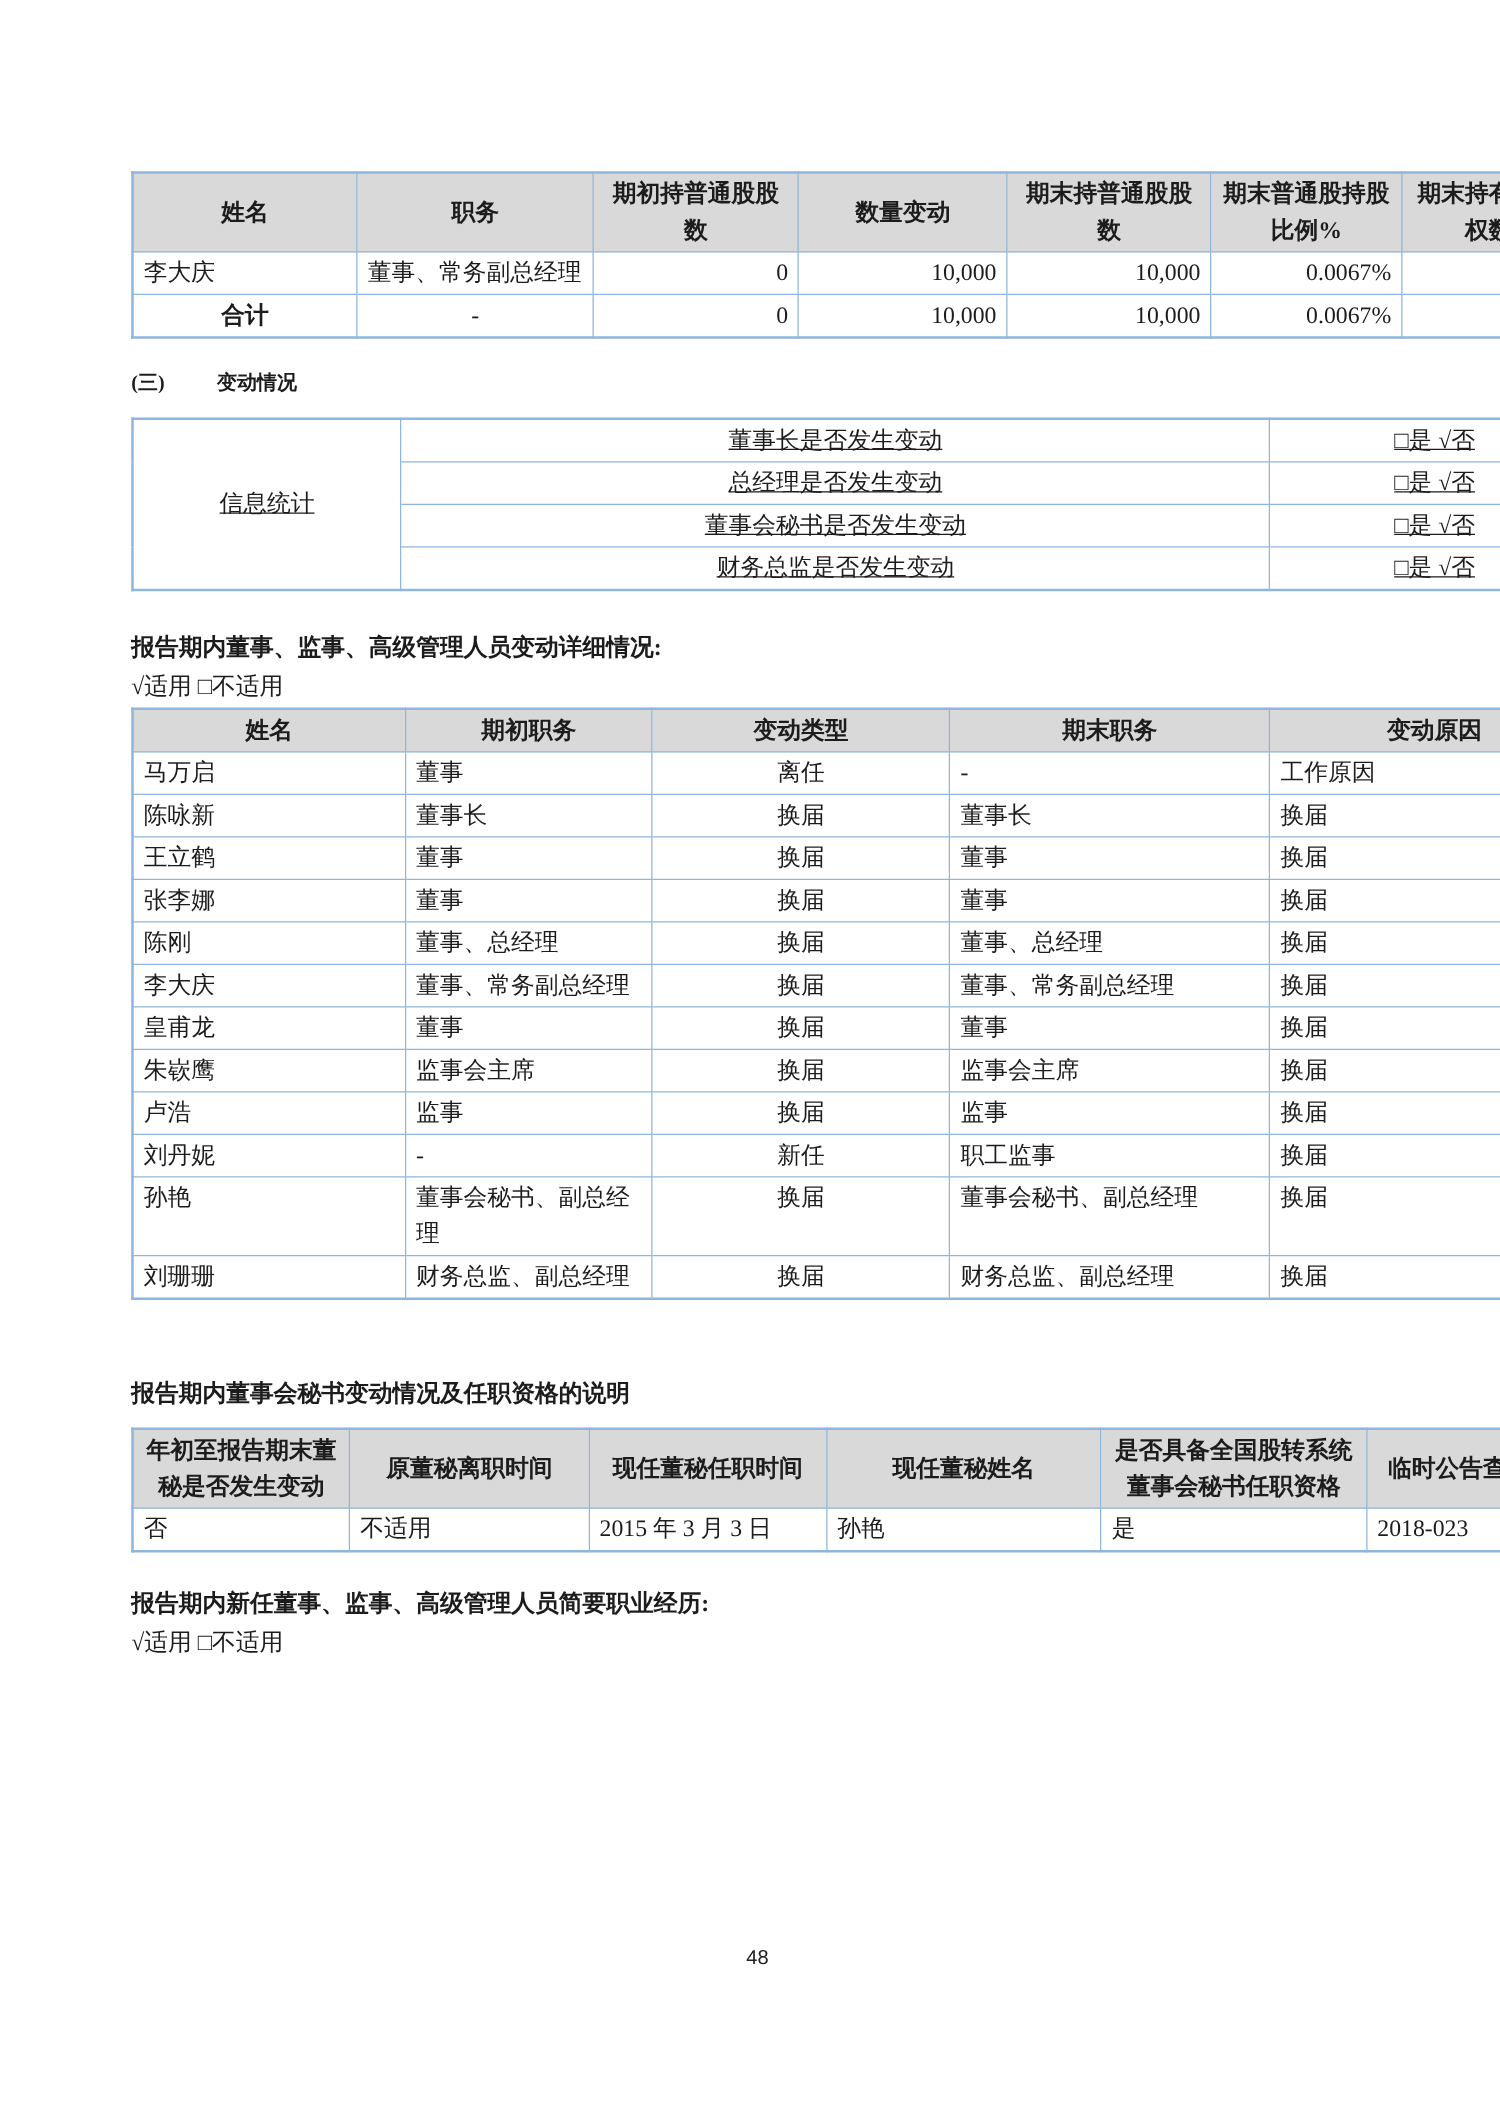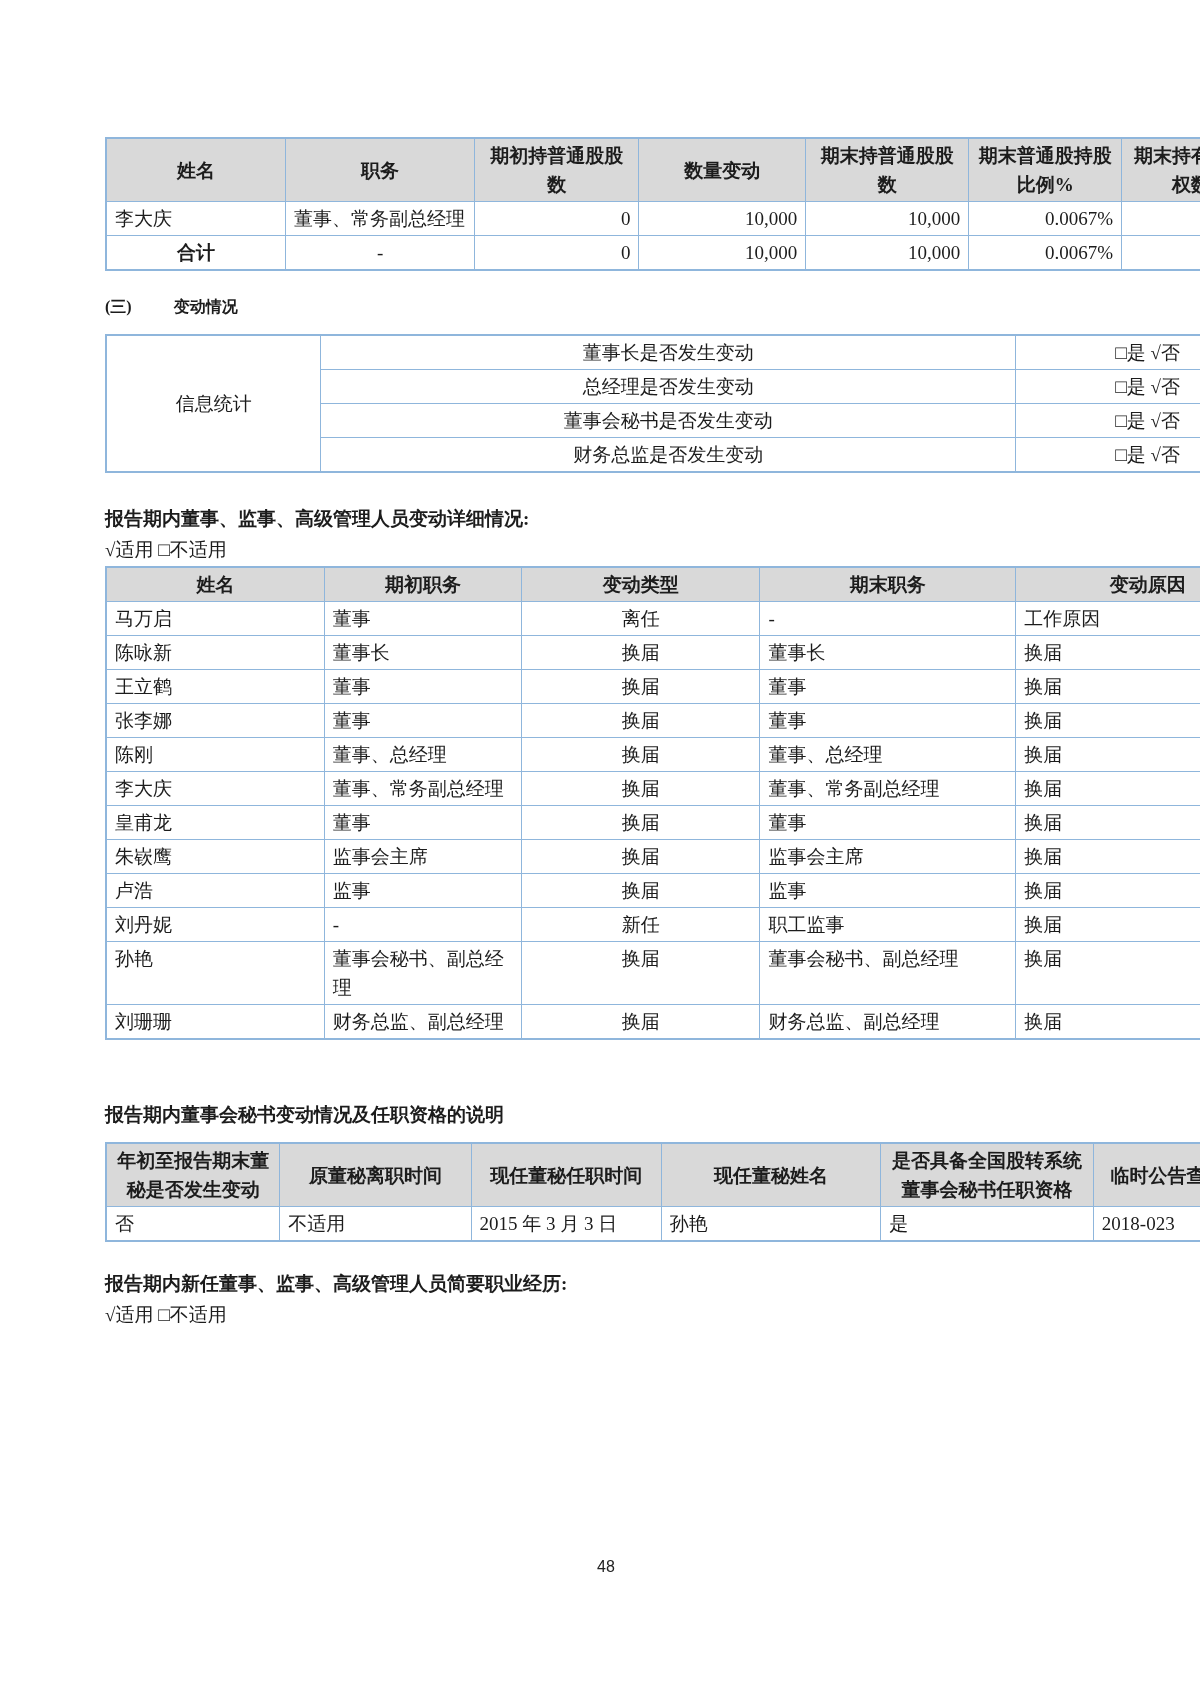--- a/index.html
+++ b/index.html
@@ -46,21 +46,21 @@
 
   .sec-heading {
     margin-top:22px;
     font-weight:bold;
     font-size:16px;
     line-height:28px;
   }
   .sec-heading .sec-num { display:inline-block; margin-right:42px; }
 
   .t2 { margin-top:13px; }
-  .t2 td { line-height:27px; padding:1px 8px; }
+  .t2 td { line-height:27px; padding:1px 8px;text-decoration:underline; }
 
   .para-heading {
     margin-top:32px;
     font-weight:bold;
     font-size:19px;
     line-height:28px;
   }
   .applicability { line-height:29px; margin-top:2px; }
 
   .t3 { margin-top:2px; }

